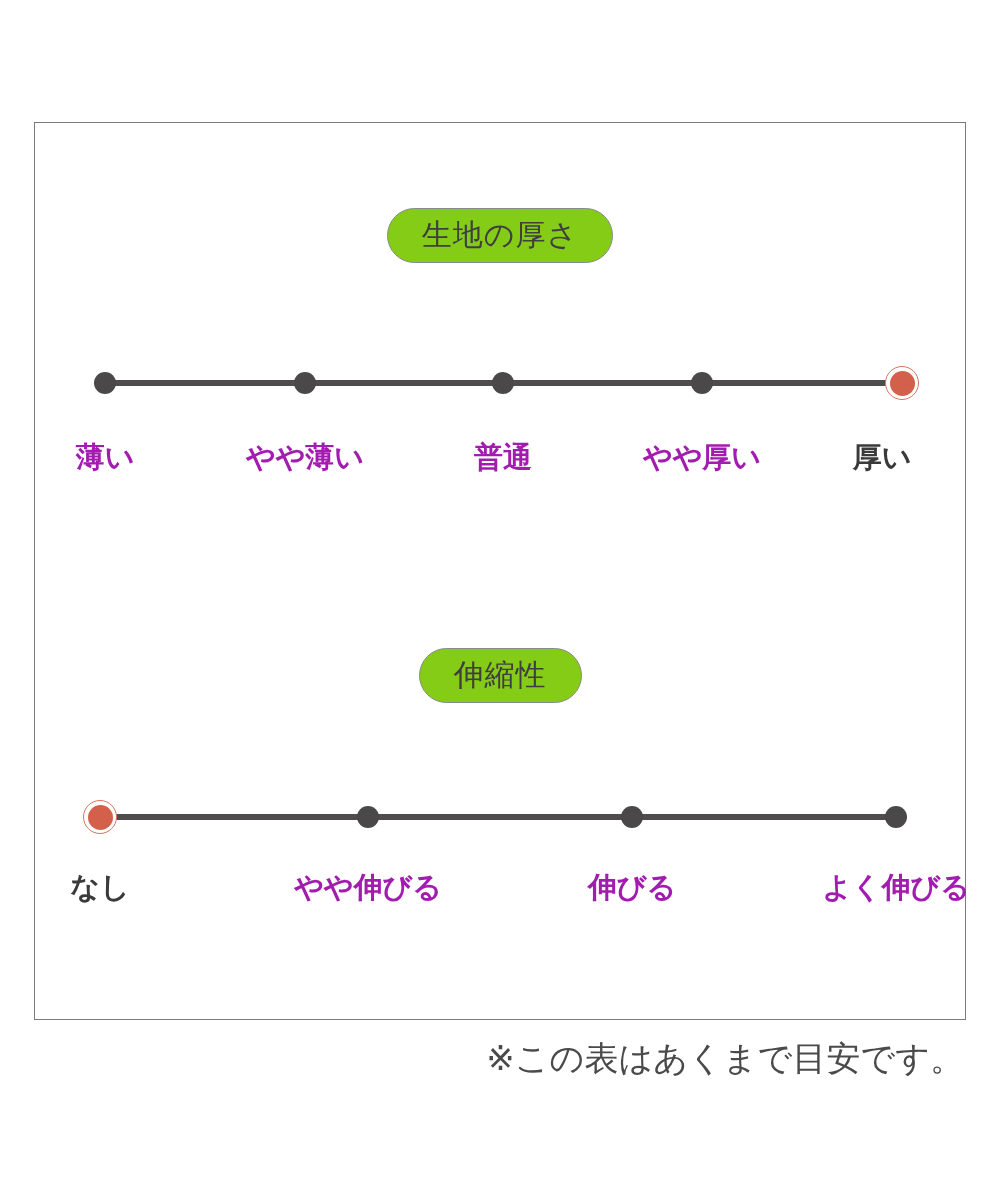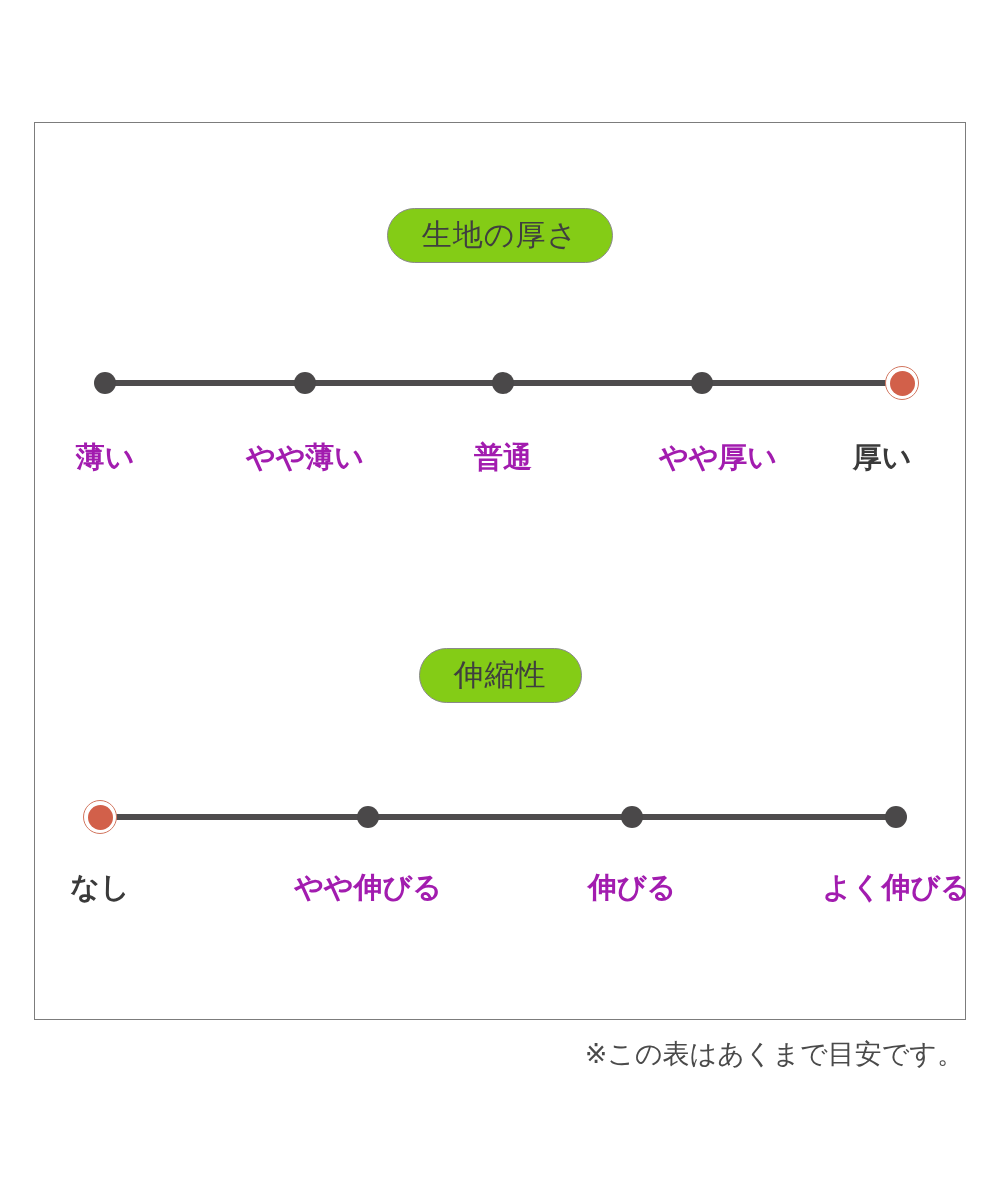--- a/index.html
+++ b/index.html
@@ -102,21 +102,21 @@
   .slider-label.active {
     font-weight: 700;
     color: #3a3a3a;
   }
 
   
   #footnote {
     position: absolute;
     right: 36px;
     top: 1038px;
-    font-size: 27px;
+    font-size: 34px;
     line-height: 1.2;
     color: #4a4a4a;
     white-space: nowrap;
   }
 </style>
 </head>
 <body>
 
 <div id="spec-card"></div>
 
@@ -129,21 +129,21 @@
     <div class="slider-dot" style="left: 105px;"></div>
     <div class="slider-dot" style="left: 305px;"></div>
     <div class="slider-dot" style="left: 503px;"></div>
     <div class="slider-dot" style="left: 702px;"></div>
     <div class="slider-dot active" style="left: 902px;"></div>
   </div>
 <div class="slider-block" id="slider-1-labels" style="top:442px;">
     <div class="slider-label" style="left: 105px;">薄い</div>
     <div class="slider-label" style="left: 305px;">やや薄い</div>
     <div class="slider-label" style="left: 503px;">普通</div>
-    <div class="slider-label" style="left: 718px;">やや厚い</div>
+    <div class="slider-label" style="left: 702px;">やや厚い</div>
     <div class="slider-label active" style="left: 882px;">厚い</div>
   </div>
 
 <div class="section-pill-wrap" style="top:648px;">
   <span class="section-pill">伸縮性</span>
 </div>
 
 <div class="slider-block" id="slider-2" style="top:814px;">
     <div class="slider-rail" style="left: 100px; width: 796px;"></div>
     <div class="slider-dot active" style="left: 100px;"></div>

